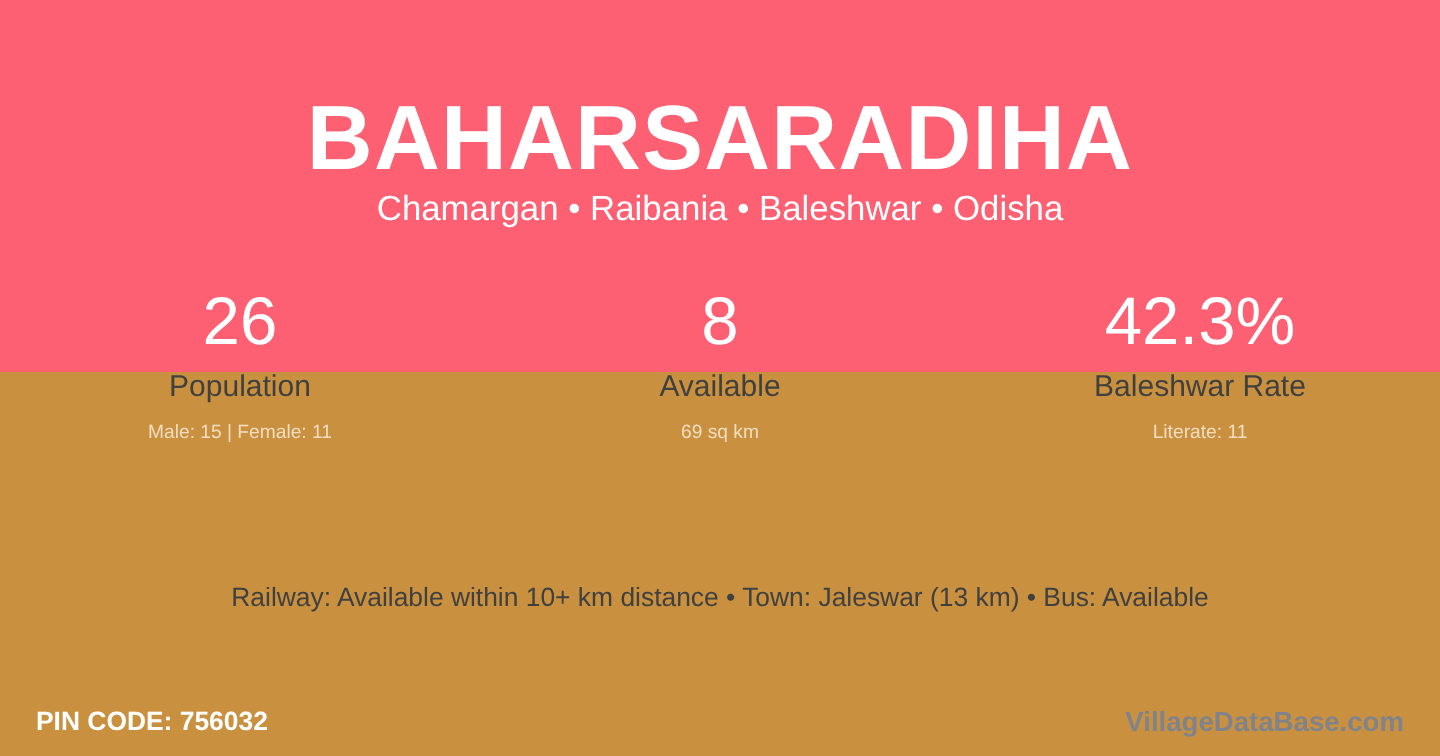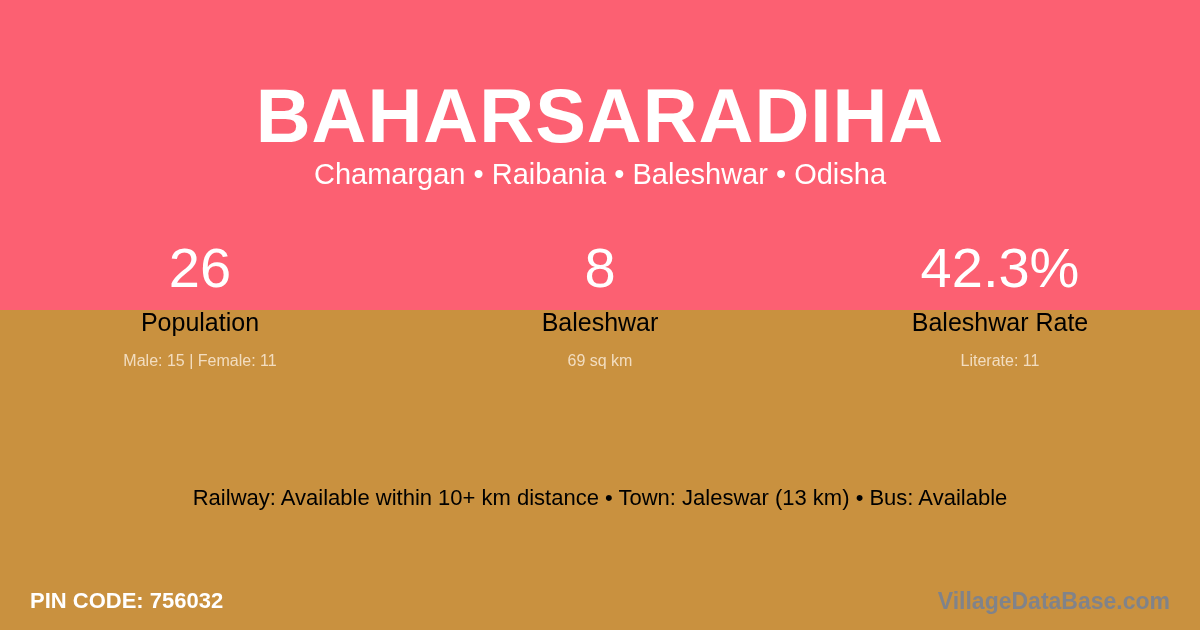--- a/index.html
+++ b/index.html
@@ -88,21 +88,21 @@
     line-height:1;
     height:62px;
     display:flex;
     align-items:flex-start;
     white-space:nowrap;
   }
 
   .stat-label {
     font-size:25px;
     font-weight:normal;
-    color:#000000;
+    color:#404040;
     line-height:1;
     margin-top:8px;
     white-space:nowrap;
   }
 
   .stat-sub {
     font-size:16px;
     font-weight:normal;
     color:#f2ddc0;
     line-height:1;
@@ -114,21 +114,21 @@
   .transport-row {
     position:absolute;
     left:0; top:487px;
     width:1200px;
     text-align:center;
   }
 
   .transport-text {
     font-size:22px;
     font-weight:normal;
-    color:#000000;
+    color:#404040;
     line-height:1;
     white-space:nowrap;
   }
 
   
   .footer {
     position:absolute;
     left:0; top:572px;
     width:1200px;
     height:58px;
@@ -170,21 +170,21 @@
   <div class="stats-row">
 
     <div class="stat-col">
       <div class="stat-value">26</div>
       <div class="stat-label">Population</div>
       <div class="stat-sub">Male: 15 | Female: 11</div>
     </div>
 
     <div class="stat-col">
       <div class="stat-value">8</div>
-      <div class="stat-label">Baleshwar</div>
+      <div class="stat-label">Available</div>
       <div class="stat-sub">69 sq km</div>
     </div>
 
     <div class="stat-col">
       <div class="stat-value">42.3%</div>
       <div class="stat-label">Baleshwar Rate</div>
       <div class="stat-sub">Literate: 11</div>
     </div>
 
   </div>

